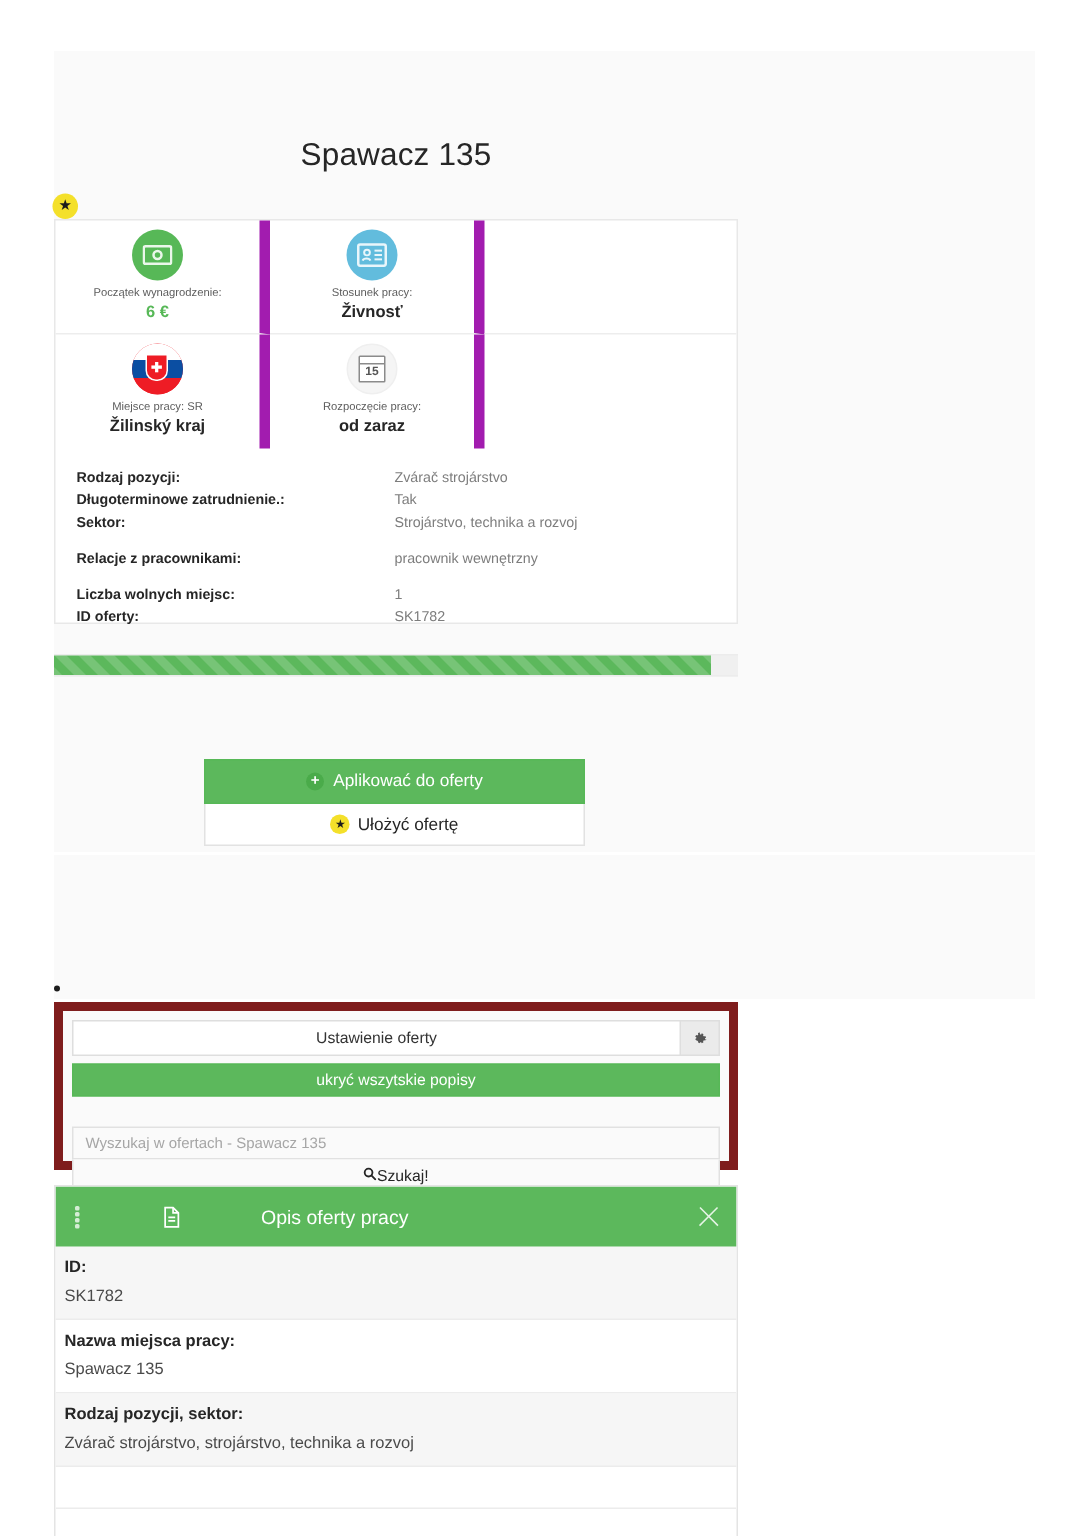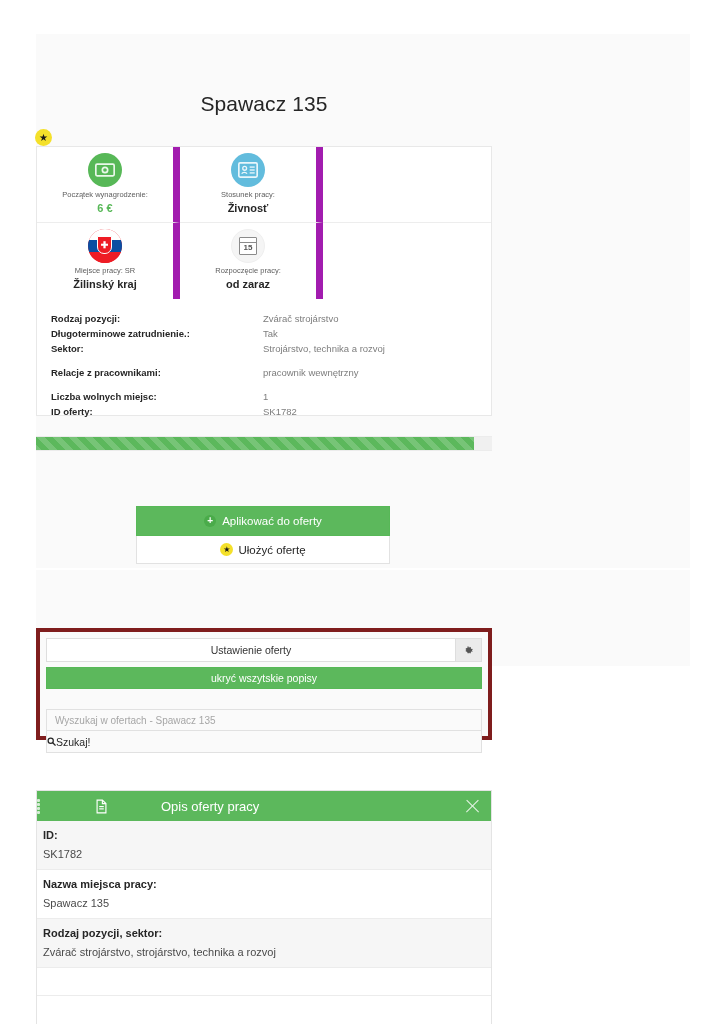--- a/index.html
+++ b/index.html
@@ -148,23 +148,23 @@
   }
 
   
   .bullet-dot {
     position:absolute; left:36px; top:657px; width:4px; height:4px;
     border-radius:50%; background:#1d1d1d;
   }
 
   
   .panel-settings {
-    position: absolute; left: 36px; top: 628px;
+    position: absolute; left: 36px; top: 668px;
     width: 456px; height: 112px;
-    background: #fafafa; border: 4px solid #7f1d1d;
+    background: #fafafa; border: 6px solid #7f1d1d;
     padding: 6px;
   }
   .row-settings { display: flex; }
   .inp-settings {
     flex: 1; height: 24px; background:#fff; border: 1px solid #dedede;
     display:flex; align-items:center; justify-content:center;
     font-size: 10.5px; color:#333;
   }
   .btn-gear {
     width: 26px; height: 24px; background:#ebebeb; border:1px solid #dedede;
@@ -177,35 +177,35 @@
     display:flex; align-items:center; justify-content:center;
     font-size: 10.5px; border:1px solid #57b857;
   }
   .inp-search {
     margin-top: 20px; height: 22px; background:#fafafa; border:1px solid #e1e1e1;
     display:flex; align-items:center; padding-left: 8px;
     font-size: 10px; color:#a6a6a6;
   }
   .btn-search {
     height: 22px; background:#fafafa; border:1px solid #e1e1e1; border-top:none;
-    display:flex; align-items:center; 
+    display:flex; align-items:center; justify-content:center;
     font-size: 10.5px; color:#262626;
   }
   .btn-search .mag { font-weight:bold; font-size:11px; margin-right:0px; }
 
   
   .panel-desc {
     position: absolute; left: 36px; top: 790px;
     width: 456px; height: 234px;
     background: #ffffff; border: 1px solid #e4e4e4; border-bottom:none;
     overflow: hidden;
   }
   .desc-head {
-    height: 30px; background:#5cb85c; color:#fff;
-    display:flex; align-items:center; padding-left: 0;
+    height: 40px; background:#5cb85c; color:#fff;
+    display:flex; align-items:center; padding-left: 13px;
     position: relative;
     gap: 46px;
   }
   .grip { width: 4px; height: 15px; display:flex; flex-direction:column;
           justify-content:space-between; margin-right: 8px; }
   .grip i { display:block; width:3px; height:3px; background:rgba(255,255,255,.75); border-radius:1px; }
   .doc-ico { margin-right: 7px; display:flex; align-items:center; }
   .desc-title { font-size: 13px; font-weight: 400; }
   .x-close {
     position:absolute; right: 10px; top: 50%; transform: translateY(-50%);

